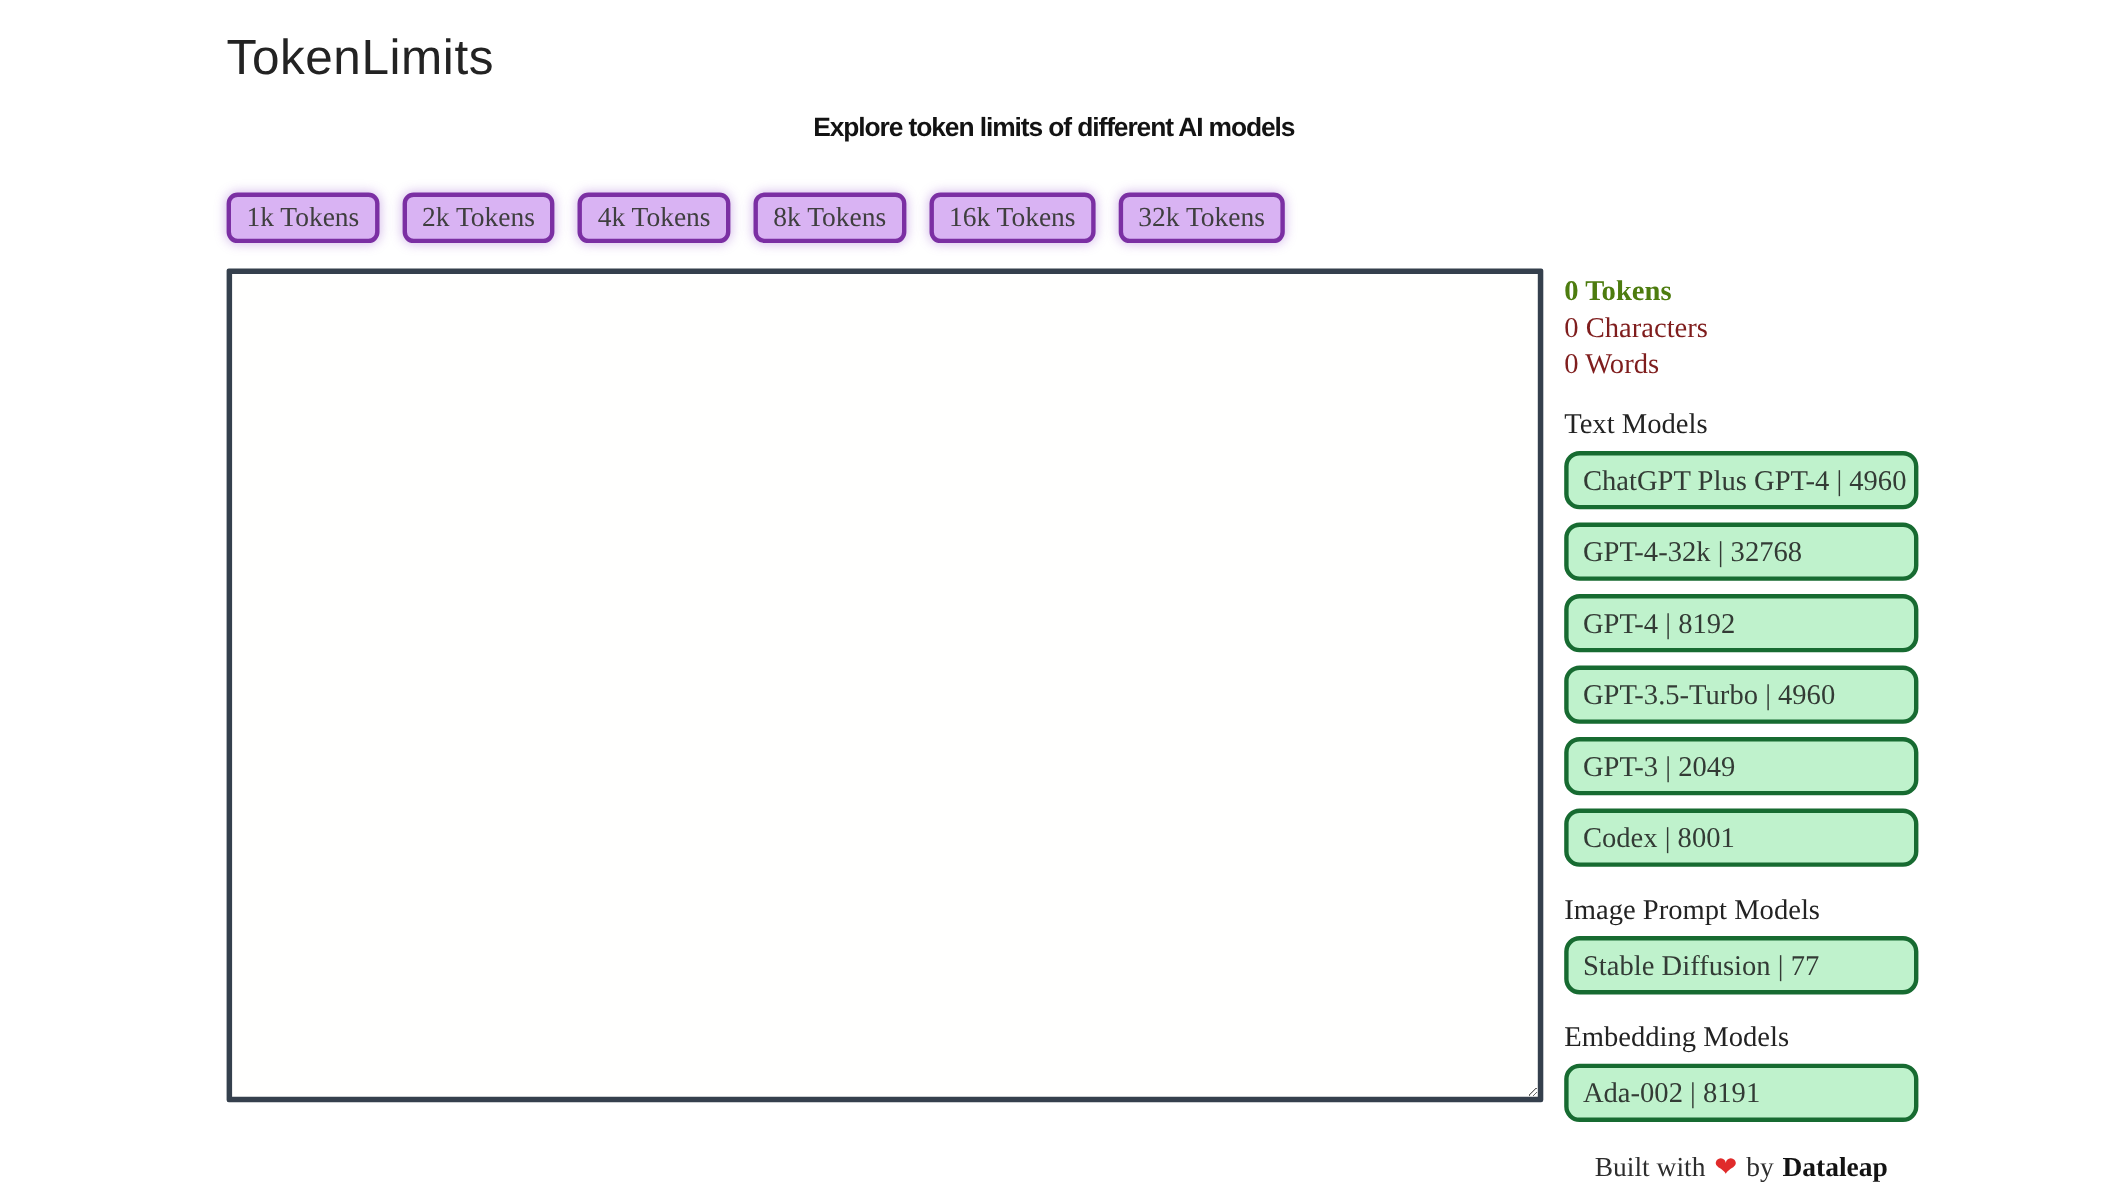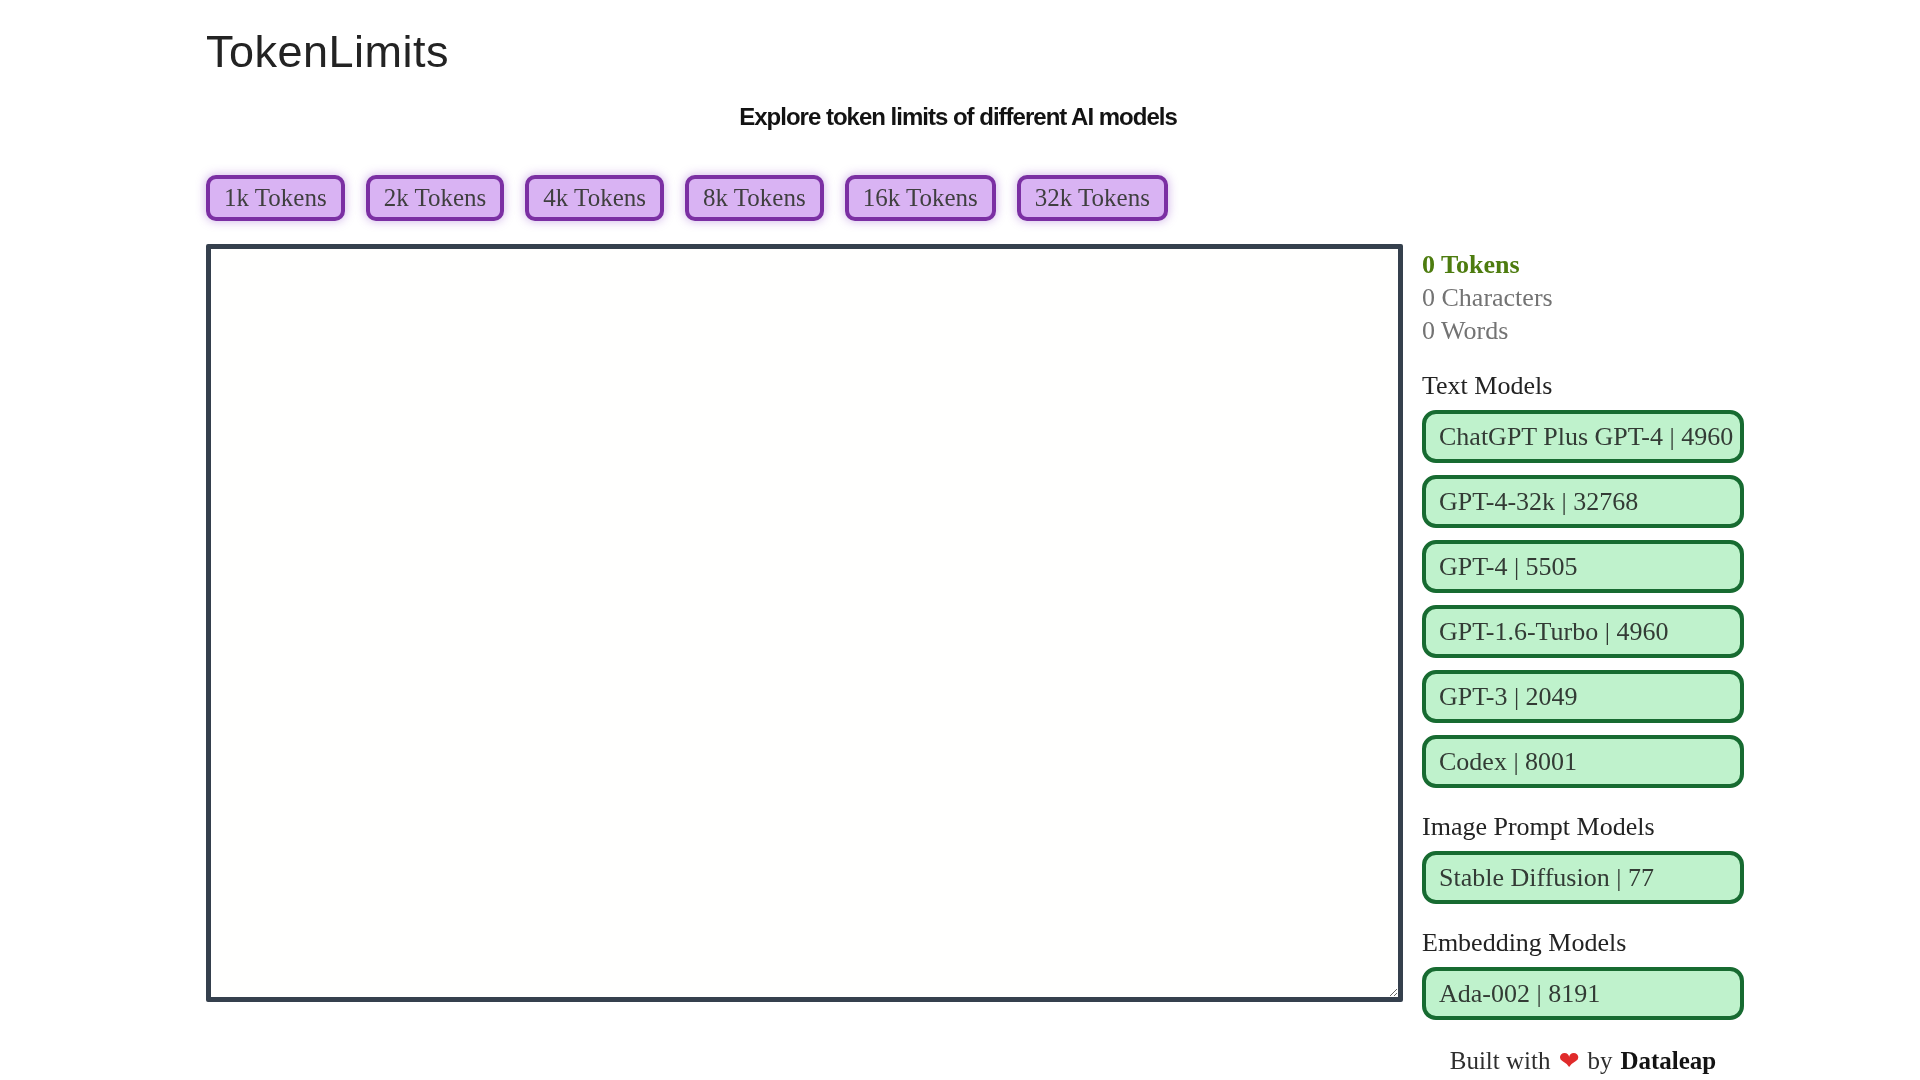--- a/index.html
+++ b/index.html
@@ -46,21 +46,21 @@
   .main-row{ display:flex; gap:19px; margin-top:23px; align-items:flex-start; }
   .editor{
     width:1197px; height:758px;
     border:5px solid var(--textarea-border); border-radius:2px;
     background:#fffffe; outline:none; resize:both;
     font-family:"Liberation Serif","DejaVu Serif",serif;
     font-size:24px; padding:8px 10px; color:#222;
   }
 
   .sidebar{ width:322px; padding-top:4px; }
-  .stat{ font-size:26px; line-height:33px; color:#737373; }
+  .stat{ font-size:26px; line-height:33px; color:#7f1d1d; }
   .stat.tokens{ font-weight:700; color:#4d7c0f; }
 
   .section-title{
     margin:22px 0 8px; font-size:26px; line-height:33px;
     color:#232323;
   }
   .model-badge{
     height:53px; width:322px; margin-bottom:12px;
     padding:6px 13px; display:flex; align-items:center;
     background:var(--model-bg);
@@ -104,22 +104,22 @@
       <div class="stats">
         <div class="stat tokens">0 Tokens</div>
         <div class="stat">0 Characters</div>
         <div class="stat">0 Words</div>
       </div>
 
       <div class="section">
         <div class="section-title">Text Models</div>
         <div class="model-badge">ChatGPT Plus GPT-4 | 4960</div>
         <div class="model-badge">GPT-4-32k | 32768</div>
-        <div class="model-badge">GPT-4 | 5505</div>
-        <div class="model-badge">GPT-1.6-Turbo | 4960</div>
+        <div class="model-badge">GPT-4 | 8192</div>
+        <div class="model-badge">GPT-3.5-Turbo | 4960</div>
         <div class="model-badge">GPT-3 | 2049</div>
         <div class="model-badge">Codex | 8001</div>
       </div>
 
       <div class="section">
         <div class="section-title">Image Prompt Models</div>
         <div class="model-badge">Stable Diffusion | 77</div>
       </div>
 
       <div class="section">

